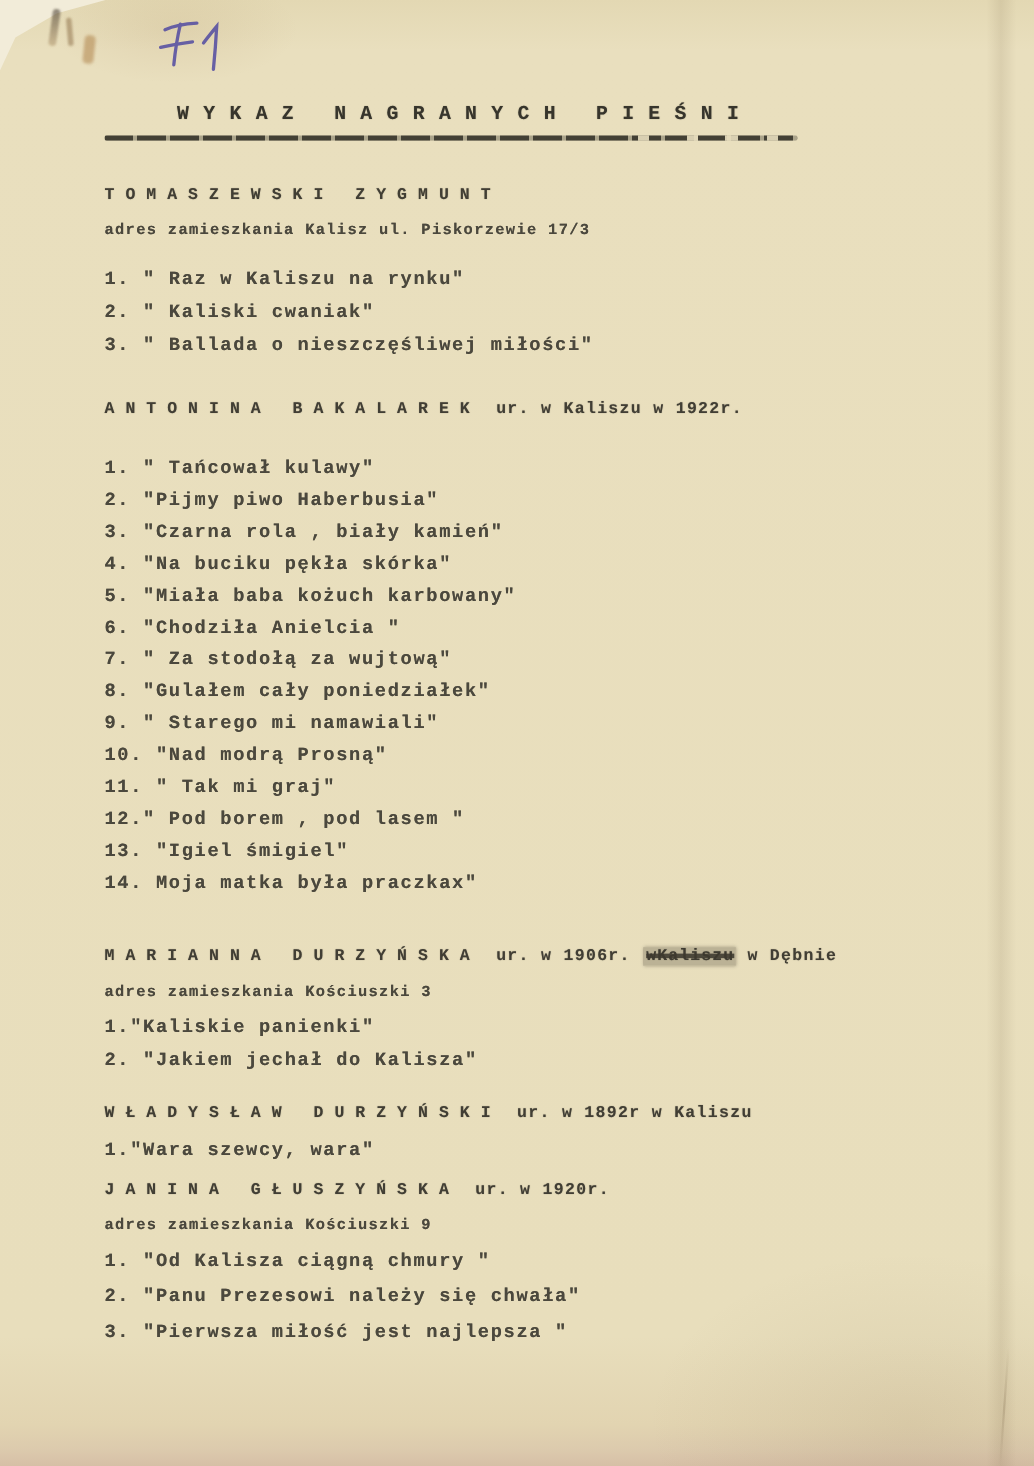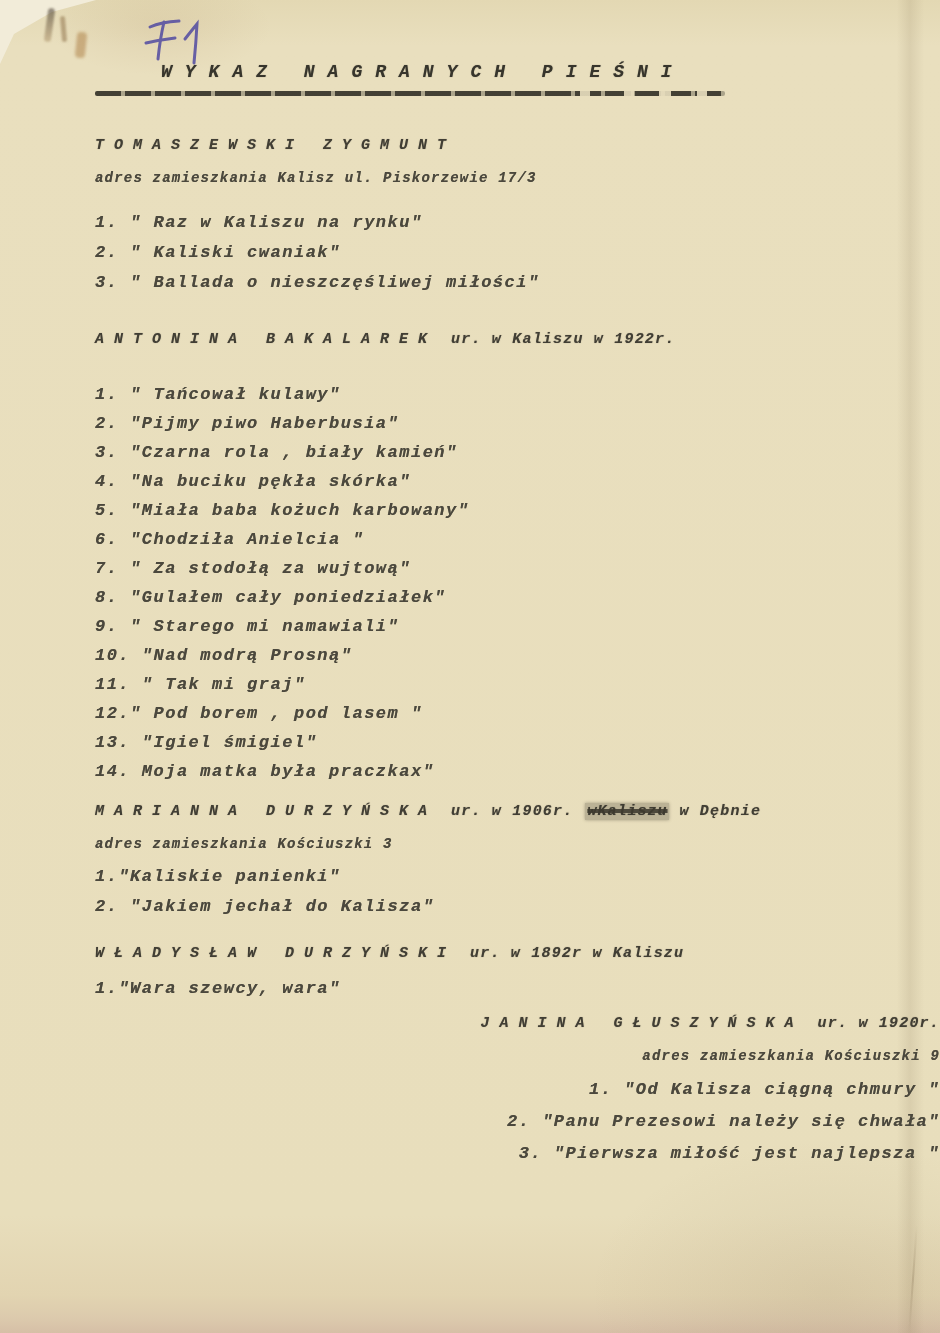--- a/index.html
+++ b/index.html
@@ -22,21 +22,21 @@
     background:#f2ecd9;
     clip-path:polygon(0 0, 96px 0, 52px 12px, 14px 34px, 0 64px);
     filter:drop-shadow(1px 1px 1px rgba(90,75,50,0.35));
   }
   .stain { position:absolute; border-radius:4px; }
   .stain-a { left:46px; top:8px;  width:7px;  height:34px; background:linear-gradient(180deg, rgba(60,50,40,0.55), rgba(140,100,50,0.30)); transform:rotate(8deg);  filter:blur(1px); }
   .stain-b { left:61px; top:16px; width:5px;  height:26px; background:rgba(118,85,45,0.42); transform:rotate(-5deg); filter:blur(1px); }
   .stain-c { left:76px; top:32px; width:10px; height:26px; background:rgba(165,112,52,0.45); transform:rotate(6deg); filter:blur(1.5px); }
   .handwrite { position:absolute; left:138px; top:12px; opacity:0.88; }
 
-  .doc { padding:60px 0 0 95px;font-style:italic; }
+  .doc { padding:92px 0 0 95px; }
   .title {
     margin:0; padding-left:66px;
     font-size:18px; letter-spacing:13px; line-height:24px;
     color:#37352c; white-space:nowrap;
     text-shadow:0 0 1px rgba(55,53,44,0.55);
   }
   .rule {
     width:630px; height:5px; margin-top:7px; border-radius:2px;
     background-image:
       linear-gradient(90deg, rgba(233,223,191,0) 0 77%, rgba(233,223,191,0.9) 77% 78.6%,
@@ -60,23 +60,23 @@
     text-decoration-thickness:4px;
     text-decoration-color:rgba(60,56,45,0.75);
   }
   .addr { margin:8px 0 0; font-size:14px; line-height:24px; letter-spacing:1.2px;
           text-shadow:0 0 0.6px rgba(74,71,60,0.7); }
   .songs p { margin:0; font-size:17px; letter-spacing:1.5px;
              text-shadow:0 0 0.6px rgba(74,71,60,0.7); }
 
   .sec-0 { margin-top:38px; } .sec-0 .songs { margin-top:18px; } .sec-0 .songs p { line-height:30px; }
   .sec-1 { margin-top:30px; } .sec-1 .songs { margin-top:28px; } .sec-1 .songs p { line-height:29px; }
-  .sec-2 { margin-top:14px; } .sec-2 .songs { margin-top:6px;  } .sec-2 .songs p { line-height:30px; }
+  .sec-2 { margin-top:40px; } .sec-2 .songs { margin-top:6px;  } .sec-2 .songs p { line-height:30px; }
   .sec-3 { margin-top:20px; } .sec-3 .songs { margin-top:8px;  } .sec-3 .songs p { line-height:30px; }
-  .sec-4 { margin-top:8px;text-align:right;  } .sec-4 .songs { margin-top:6px;  } .sec-4 .songs p { line-height:32px; }
+  .sec-4 { margin-top:8px;  } .sec-4 .songs { margin-top:6px;  } .sec-4 .songs p { line-height:32px; }
 
   .crease { position:absolute; right:26px; top:1225px; width:2px; height:108px;
             background:linear-gradient(180deg, transparent, rgba(130,110,80,0.28), transparent);
             transform:rotate(4deg); }
 </style>
 </head>
 <body>
 
 <div class="page">
 

